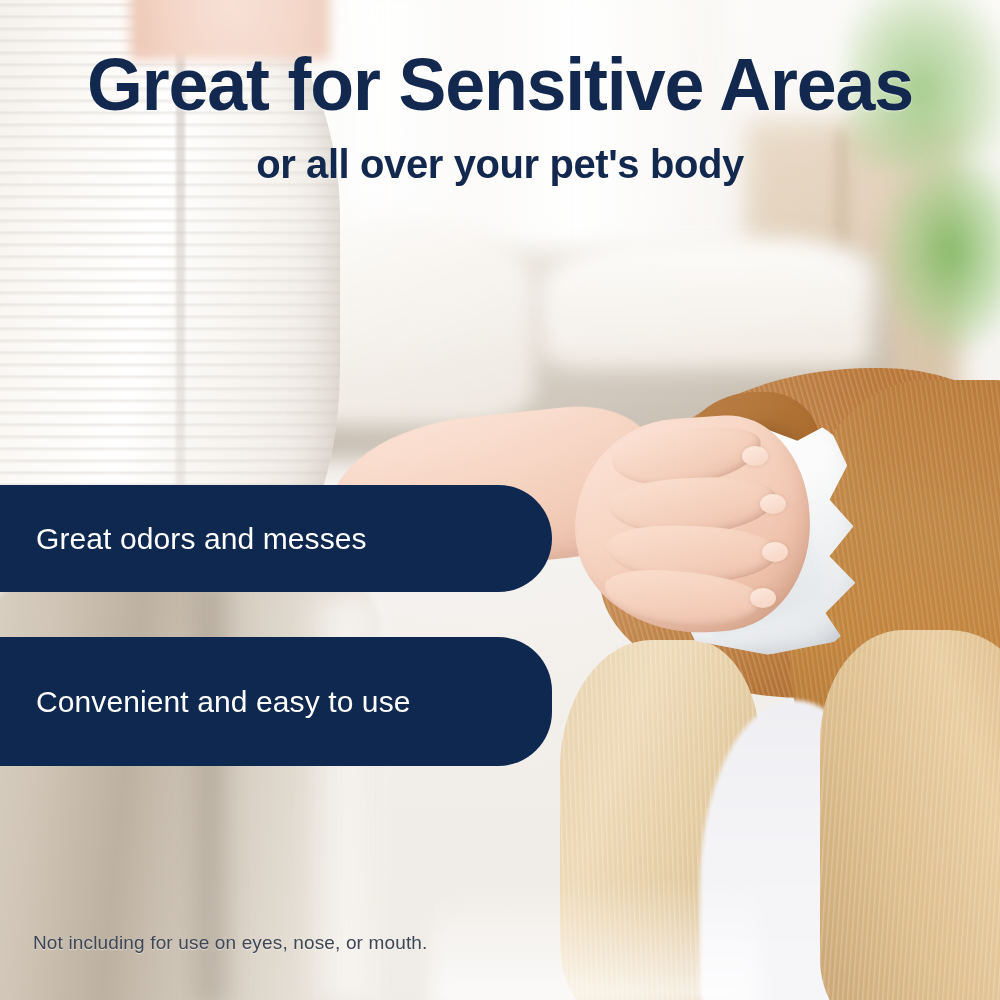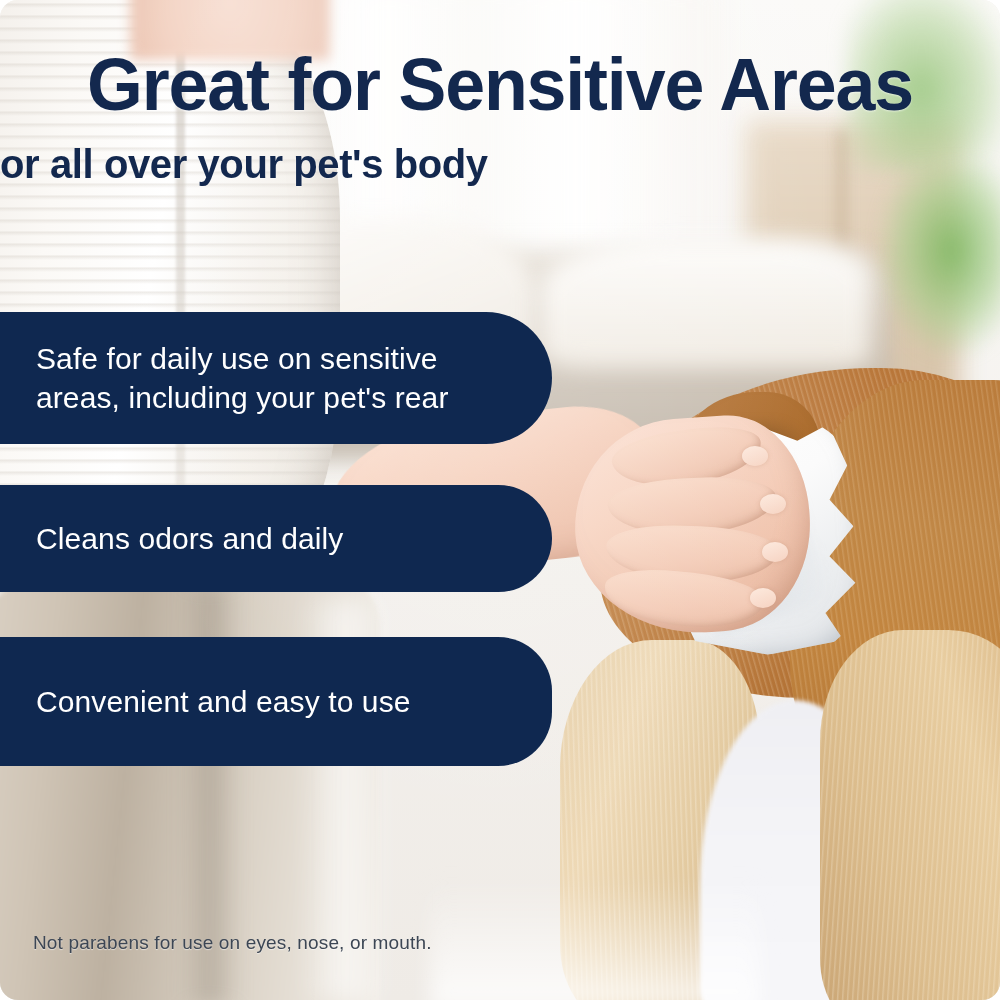--- a/index.html
+++ b/index.html
@@ -7,21 +7,20 @@
     width:1000px; height:1000px;
     font-family:"Liberation Sans", sans-serif;
     background:#ffffff; overflow:hidden;
   }
 
   #poster {
     position:relative;
     width:1000px; height:1000px;
     overflow:hidden;
     background:#f2efeb;
-    border-radius:18px;
   }
 
   
   .photo { position:absolute; inset:0; overflow:hidden; }
 
   
   .bg-room {
     position:absolute; inset:0;
     background:
       linear-gradient(180deg,#fbfaf8 0%,#f7f5f2 32%,#f3f0ec 58%,#efebe6 100%);
@@ -265,21 +264,21 @@
     font-weight:700;
     font-size:74px;
     line-height:1.0;
     letter-spacing:-1.2px;
     transform:scaleX(.97);
     text-shadow:0 1px 2px rgba(255,255,255,.55);
     white-space:nowrap;
   }
   .subhead {
     position:absolute; left:0; right:0; top:142px;
-    text-align:left;
+    text-align:center;
     color:#13284e;
     font-weight:700;
     font-size:40px;
     letter-spacing:-.4px;
     text-shadow:0 1px 2px rgba(255,255,255,.5);
     white-space:nowrap;
   }
 
   .bars { position:absolute; left:0; top:0; width:100%; height:100%; }
 
@@ -361,27 +360,23 @@
     <div class="nail n3"></div>
     <div class="nail n4"></div>
 
     <div class="photo-haze"></div>
   </div>
 
   <div class="headline">Great for Sensitive Areas</div>
   <div class="subhead">or all over your pet's body</div>
 
   <div class="bars">
-    <div class="bar" id="bar0">
-      <span class="bar-text">Safe for daily use on sensitive
-areas, including your pet's rear</span>
-    </div>
     <div class="bar" id="bar1">
-      <span class="bar-text">Cleans odors and daily</span>
+      <span class="bar-text">Great odors and messes</span>
     </div>
     <div class="bar" id="bar2">
       <span class="bar-text">Convenient and easy to use</span>
     </div>
   </div>
 
-  <div class="disclaimer">Not parabens for use on eyes, nose, or mouth.</div>
+  <div class="disclaimer">Not including for use on eyes, nose, or mouth.</div>
 
 </div>
 
 </body></html>

